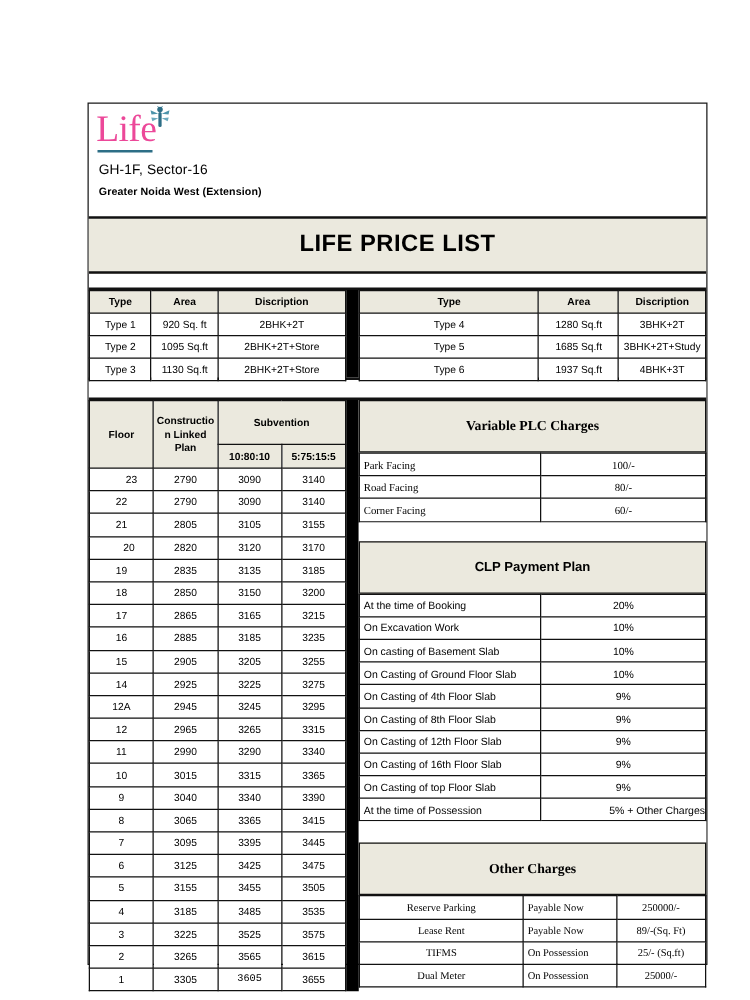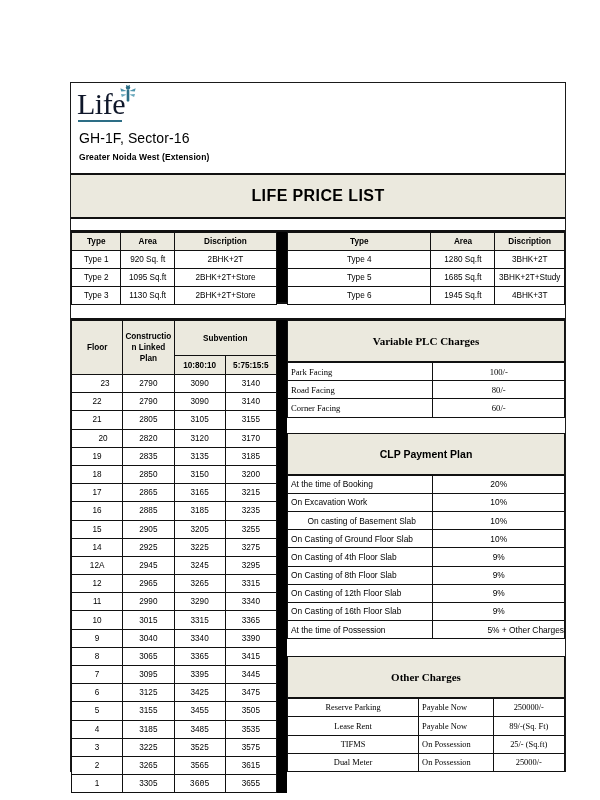--- a/index.html
+++ b/index.html
@@ -39,21 +39,21 @@
   }
   #logo-wrap {
     position: relative;
     width: 66px;
     height: 40px;
   }
   #logo-text {
     font-family: "Liberation Serif", serif;
     font-size: 30px;
     line-height: 30px;
-    color: #0f172a;
+    color: #ec4899;
     letter-spacing: -0.5px;
     position: absolute;
     left: 0;
     top: 2px;
     font-weight: 400;
   }
   #logo-underline {
     position: absolute;
     left: 1px;
     top: 33px;
@@ -63,39 +63,39 @@
   }
   #logo-bug {
     position: absolute;
     left: 42px;
     top: -2px;
     width: 18px;
     height: 22px;
   }
   .addr {
     font-family: "Liberation Sans", sans-serif;
-    font-size: 14px;
+    font-size: 11px;
     margin-left: 2px;
     margin-top: 3px;
     letter-spacing: 0.1px;
   }
   .addr.bold { font-weight: bold; font-size: 8.5px; margin-top: 6px; }
 
   
   #title-band {
     height: 44px;
     background: #ebe9de;
     border-bottom: 2px solid #111;
     display: flex;
     align-items: center;
     justify-content: center;
     box-sizing: border-box;
   }
   #title-text {
-    font-size: 16px;
+    font-size: 19px;
     font-weight: bold;
     letter-spacing: 0.4px;
   }
 
   #spacer-a { height: 13px; border-bottom: 2px solid #111; }
 
   
   table.g {
     border-collapse: collapse;
     table-layout: fixed;
@@ -247,21 +247,21 @@
               <td>1280 Sq.ft</td>
               <td>3BHK+2T</td>
             </tr>
             <tr>
               <td>Type 5</td>
               <td>1685 Sq.ft</td>
               <td>3BHK+2T+Study</td>
             </tr>
             <tr>
               <td>Type 6</td>
-              <td>1945 Sq.ft</td>
+              <td>1937 Sq.ft</td>
               <td>4BHK+3T</td>
             </tr>
           </tbody>
         </table>
     </div>
   </div>
 
   <div id="spacer-b" class="band"></div>
 
   <div id="body-row">
@@ -451,41 +451,45 @@
           <tbody>
             <tr>
               <td class="lab" style="width: 52%;">At the time of Booking</td>
               <td style="width: 48%;">20%</td>
             </tr>
             <tr>
               <td class="lab" style="width: 52%;">On Excavation Work</td>
               <td style="width: 48%;">10%</td>
             </tr>
             <tr>
-              <td class="lab" style="width: 52%; text-align: center;">On casting of Basement Slab</td>
+              <td class="lab" style="width: 52%;">On casting of Basement Slab</td>
               <td style="width: 48%;">10%</td>
             </tr>
             <tr>
               <td class="lab" style="width: 52%;">On Casting of Ground Floor Slab</td>
               <td style="width: 48%;">10%</td>
             </tr>
             <tr>
               <td class="lab" style="width: 52%;">On Casting of 4th Floor Slab</td>
               <td style="width: 48%;">9%</td>
             </tr>
             <tr>
               <td class="lab" style="width: 52%;">On Casting of 8th Floor Slab</td>
               <td style="width: 48%;">9%</td>
             </tr>
             <tr>
               <td class="lab" style="width: 52%;">On Casting of 12th Floor Slab</td>
               <td style="width: 48%;">9%</td>
             </tr>
             <tr>
               <td class="lab" style="width: 52%;">On Casting of 16th Floor Slab</td>
+              <td style="width: 48%;">9%</td>
+            </tr>
+            <tr>
+              <td class="lab" style="width: 52%;">On Casting of top Floor Slab</td>
               <td style="width: 48%;">9%</td>
             </tr>
             <tr>
               <td class="lab" style="width: 52%;">At the time of Possession</td>
               <td style="width: 48%; text-align: right;">5% + Other Charges</td>
             </tr>
           </tbody>
         </table>
 
       <div class="gap tall"></div>

